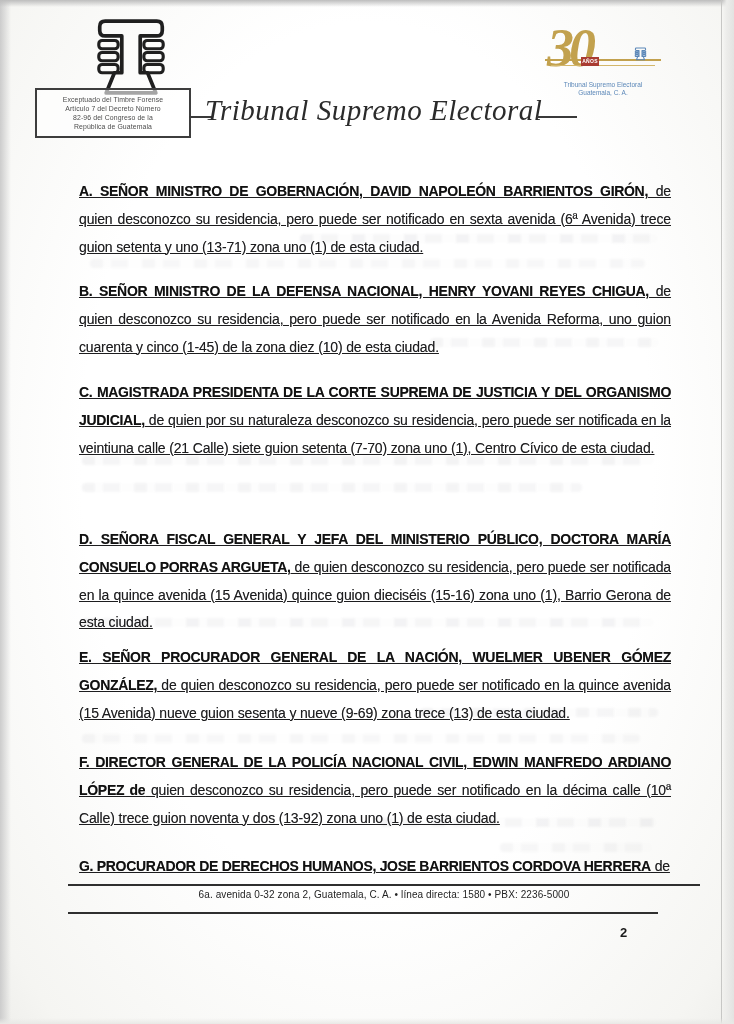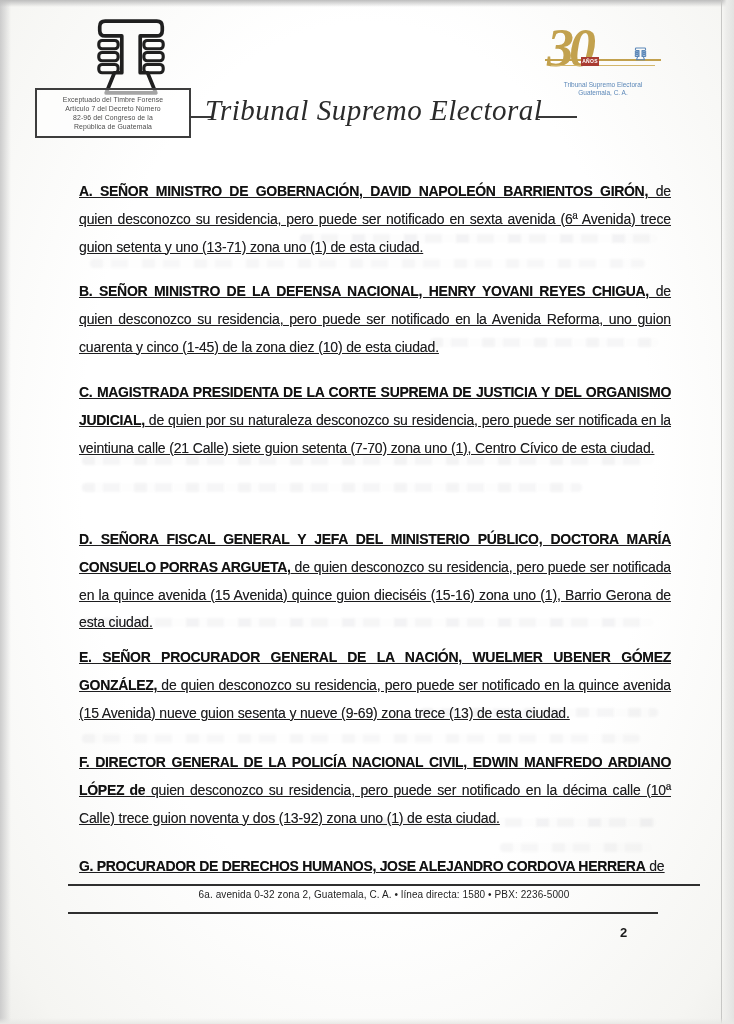--- a/index.html
+++ b/index.html
@@ -134,21 +134,21 @@
   <div class="ghost" style="top:818px;left:380px;width:276px;opacity:.75"></div>
   <div class="ghost" style="top:843px;left:500px;width:152px;opacity:.6"></div>
 
   <div class="content">
     <p class="p-a"><strong>A. SEÑOR MINISTRO DE GOBERNACIÓN, DAVID NAPOLEÓN BARRIENTOS GIRÓN,</strong><span> de quien desconozco su residencia, pero puede ser notificado en sexta avenida (6ª Avenida) trece guion setenta y uno (13-71) zona uno (1) de esta ciudad.</span></p>
     <p class="p-b"><strong>B. SEÑOR MINISTRO DE LA DEFENSA NACIONAL, HENRY YOVANI REYES CHIGUA,</strong><span> de quien desconozco su residencia, pero puede ser notificado en la Avenida Reforma, uno guion cuarenta y cinco (1-45) de la zona diez (10) de esta ciudad.</span></p>
     <p class="p-c"><strong>C. MAGISTRADA PRESIDENTA DE LA CORTE SUPREMA DE JUSTICIA Y DEL ORGANISMO JUDICIAL,</strong><span> de quien por su naturaleza desconozco su residencia, pero puede ser notificada en la veintiuna calle (21 Calle) siete guion setenta (7-70) zona uno (1), Centro Cívico de esta ciudad.</span></p>
     <p class="p-d"><strong>D. SEÑORA FISCAL GENERAL Y JEFA DEL MINISTERIO PÚBLICO, DOCTORA MARÍA CONSUELO PORRAS ARGUETA,</strong><span> de quien desconozco su residencia, pero puede ser notificada en la quince avenida (15 Avenida) quince guion dieciséis (15-16) zona uno (1), Barrio Gerona de esta ciudad.</span></p>
     <p class="p-e"><strong>E. SEÑOR PROCURADOR GENERAL DE LA NACIÓN, WUELMER UBENER GÓMEZ GONZÁLEZ,</strong><span> de quien desconozco su residencia, pero puede ser notificado en la quince avenida (15 Avenida) nueve guion sesenta y nueve (9-69) zona trece (13) de esta ciudad.</span></p>
     <p class="p-f"><strong>F. DIRECTOR GENERAL DE LA POLICÍA NACIONAL CIVIL, EDWIN MANFREDO ARDIANO LÓPEZ de</strong><span> quien desconozco su residencia, pero puede ser notificado en la décima calle (10ª Calle) trece guion noventa y dos (13-92) zona uno (1) de esta ciudad.</span></p>
-    <p class="p-g"><strong>G. PROCURADOR DE DERECHOS HUMANOS, JOSE ALEJANDRO CORDOVA HERRERA</strong><span> de</span></p>
+    <p class="p-g"><strong>G. PROCURADOR DE DERECHOS HUMANOS, JOSE BARRIENTOS CORDOVA HERRERA</strong><span> de</span></p>
   </div>
 
   <div class="rule-top"></div>
   <div class="footer-text ft1">6a. avenida 0-32 zona 2, Guatemala, C. A. • línea directa: 1580 • PBX: 2236-5000</div>
   <div class="rule-bottom"></div>
   <div class="page-num">2</div>
 
 </div>
 
 </body></html>

